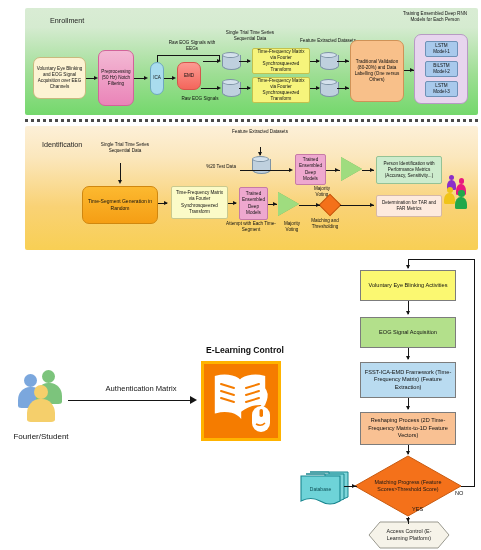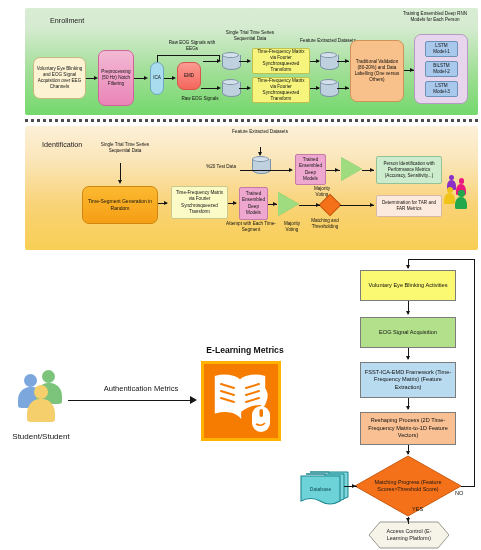--- a/index.html
+++ b/index.html
@@ -222,27 +222,27 @@
   <div class="body" style="left:0;top:13px;width:26px;height:21px;background:#7ba7dd;"></div>
 </div>
 <div class="pfig" style="left:36px;top:370px;width:26px;height:34px;">
   <div class="head" style="left:6px;top:0;width:13px;height:13px;background:#7cc47c;"></div>
   <div class="body" style="left:0;top:13px;width:26px;height:21px;background:#7cc47c;"></div>
 </div>
 <div class="pfig" style="left:27px;top:385px;width:28px;height:37px;">
   <div class="head" style="left:7px;top:0;width:14px;height:14px;background:#f5cf6b;"></div>
   <div class="body" style="left:0;top:14px;width:28px;height:23px;background:#f5cf6b;"></div>
 </div>
-<div class="abs" style="left:2px;top:432px;width:78px;text-align:center;font-size:8px;color:#141414;">Student/Student</div>
-
-<div class="abs" style="left:84px;top:384px;width:114px;text-align:center;font-size:7.6px;color:#141414;">Authentication Metrics</div>
+<div class="abs" style="left:2px;top:432px;width:78px;text-align:center;font-size:8px;color:#141414;">Fourier/Student</div>
+
+<div class="abs" style="left:84px;top:384px;width:114px;text-align:center;font-size:7.6px;color:#141414;">Authentication Matrix</div>
 <div class="abs ar-h" style="left:68px;top:400px;width:126px;"></div>
 <div class="abs" style="left:190px;top:395.5px;width:0;height:0;border-top:4.2px solid transparent;border-bottom:4.2px solid transparent;border-left:7px solid #151515;"></div>
 
-<div class="abs" style="left:190px;top:345px;width:110px;text-align:center;font-size:8.6px;font-weight:bold;color:#111;">E-Learning Metrics</div>
+<div class="abs" style="left:190px;top:345px;width:110px;text-align:center;font-size:8.6px;font-weight:bold;color:#111;">E-Learning Control</div>
 <div class="abs" style="left:201px;top:361px;width:80px;height:80px;background:#f57c00;border:3px solid #ffb300;">
   <svg width="74" height="74" viewBox="0 0 74 74" style="display:block;">
     <g fill="none" stroke="#ffffff" stroke-width="3.4" stroke-linecap="round">
       <path d="M36 17 C30 11, 19 11, 12 13 L12 48 C19 46, 30 46, 36 52 Z" fill="#ffffff" stroke="#ffffff" stroke-width="2.4"></path>
       <path d="M36 17 C42 11, 53 11, 60 13 L60 40 C53 39, 44 41, 36 47 Z" fill="#ffffff" stroke="#ffffff" stroke-width="2.4"></path>
       <path d="M17 20 L30 24 M17 27 L30 31 M17 34 L30 38" stroke="#f57c00" stroke-width="2"></path>
       <path d="M55 20 L42 24 M55 27 L42 31 M55 34 L42 38" stroke="#f57c00" stroke-width="2"></path>
       <path d="M57 22 C66 28, 62 38, 57 44" stroke="#ffffff" stroke-width="2.6"></path>
     </g>
     <rect x="48" y="42" width="18" height="26" rx="9" fill="#ffffff"></rect>

